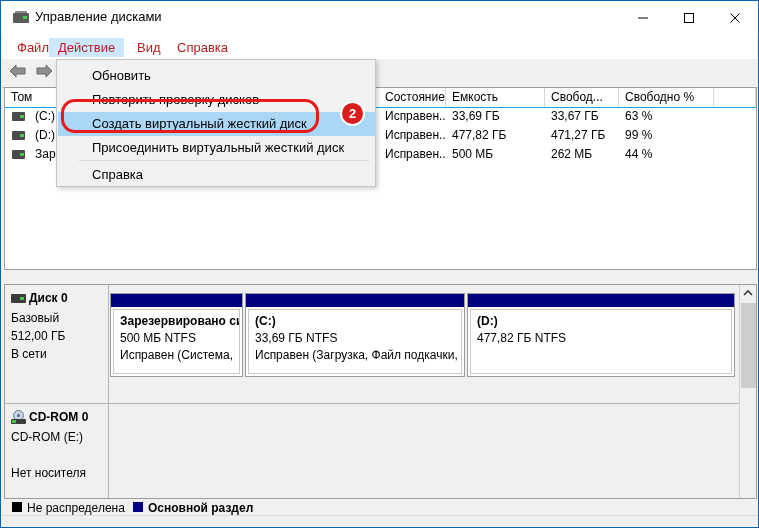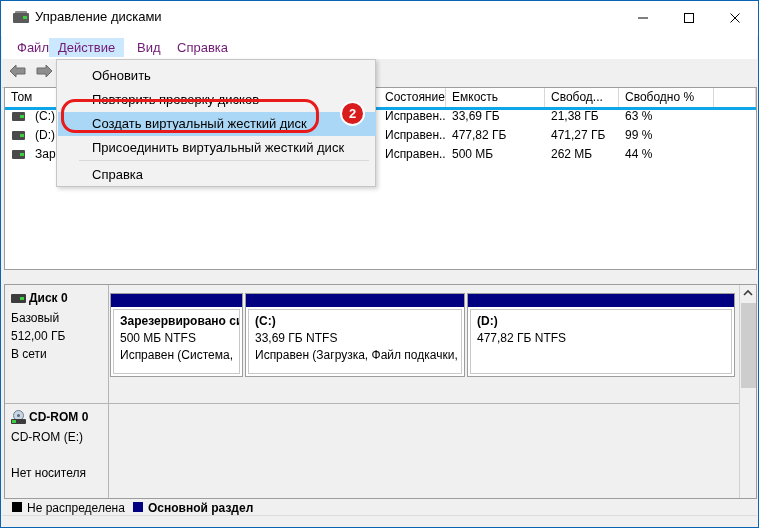--- a/index.html
+++ b/index.html
@@ -17,32 +17,32 @@
   .title-text{position:absolute;left:34px;top:8px;font-size:13px;color:#000;white-space:nowrap;}
 
   .winbtn{position:absolute;top:0;width:46px;height:33px;cursor:default;}
   #btn-min{right:92px;}
   #btn-max{right:46px;}
   #btn-close{right:0px;}
   .winbtn svg{position:absolute;left:50%;top:50%;transform:translate(-50%,-50%);}
 
   
   .menubar{position:absolute;left:1px;top:35px;width:755px;height:23px;background:#ffffff;}
-  .menuitem{position:absolute;top:2px;height:19px;line-height:19px;padding:0 9px;font-size:13px;color:#701a75;cursor:default;white-space:nowrap;}
+  .menuitem{position:absolute;top:2px;height:19px;line-height:19px;padding:0 9px;font-size:13px;color:#b91c1c;cursor:default;white-space:nowrap;}
   .menuitem.active{background:#cce8ff;}
 
   
   .toolbar{position:absolute;left:1px;top:58px;width:755px;height:28px;background:#f0f0f0;border-bottom:1px solid #d4d4d4;}
   .navbtn{position:absolute;top:4px;width:26px;height:21px;cursor:default;}
   .navsep{position:absolute;left:60px;top:3px;width:1px;height:22px;background:#cfcfcf;}
 
   
   .listpane{position:absolute;left:3px;top:86px;width:753px;height:183px;background:#fff;
             border:1px solid #9d9d9d;box-sizing:border-box;}
-  .hdrrow{position:absolute;left:0;top:0;height:19px;width:100%;background:#fff;border-bottom:3px solid #0ea5e9;}
+  .hdrrow{position:absolute;left:0;top:0;height:19px;width:100%;background:#fff;border-bottom:1px solid #0ea5e9;}
   .hdrcell{position:absolute;top:0;height:19px;line-height:19px;font-size:12px;color:#000;
            padding-left:6px;box-sizing:border-box;border-right:1px solid #d8d8d8;overflow:hidden;white-space:nowrap;cursor:default;}
   .rowzone{position:absolute;left:0;top:19px;width:100%;}
   .vrow{position:relative;height:19px;}
   .vcell{position:absolute;top:0;height:19px;line-height:19px;font-size:12px;color:#000;
          padding-left:6px;box-sizing:border-box;overflow:hidden;white-space:nowrap;}
   .volicon{position:absolute;left:7px;top:5px;width:13px;height:9px;background:#4a4a4a;border-radius:1px;}
   .volicon i{position:absolute;right:1px;top:3px;width:4px;height:3px;background:#3ecf3e;display:block;}
 
   
@@ -160,21 +160,21 @@
         <div class="hdrcell" style="left: 709px; width: 42px;"></div>
       </div>
     <div class="rowzone" id="listrows">
         <div class="vrow">
           <div class="volicon">
             <i></i>
           </div>
           <div class="vcell" style="left: 24px; width: 33px;">(C:)</div>
           <div class="vcell" style="left: 374px; width: 67px;">Исправен...</div>
           <div class="vcell" style="left: 441px; width: 99px;">33,69 ГБ</div>
-          <div class="vcell" style="left: 540px; width: 74px;">21,38 ГБ</div>
+          <div class="vcell" style="left: 540px; width: 74px;">33,67 ГБ</div>
           <div class="vcell" style="left: 614px; width: 95px;">63 %</div>
         </div>
         <div class="vrow">
           <div class="volicon">
             <i></i>
           </div>
           <div class="vcell" style="left: 24px; width: 33px;">(D:)</div>
           <div class="vcell" style="left: 374px; width: 67px;">Исправен...</div>
           <div class="vcell" style="left: 441px; width: 99px;">477,82 ГБ</div>
           <div class="vcell" style="left: 540px; width: 74px;">471,27 ГБ</div>

